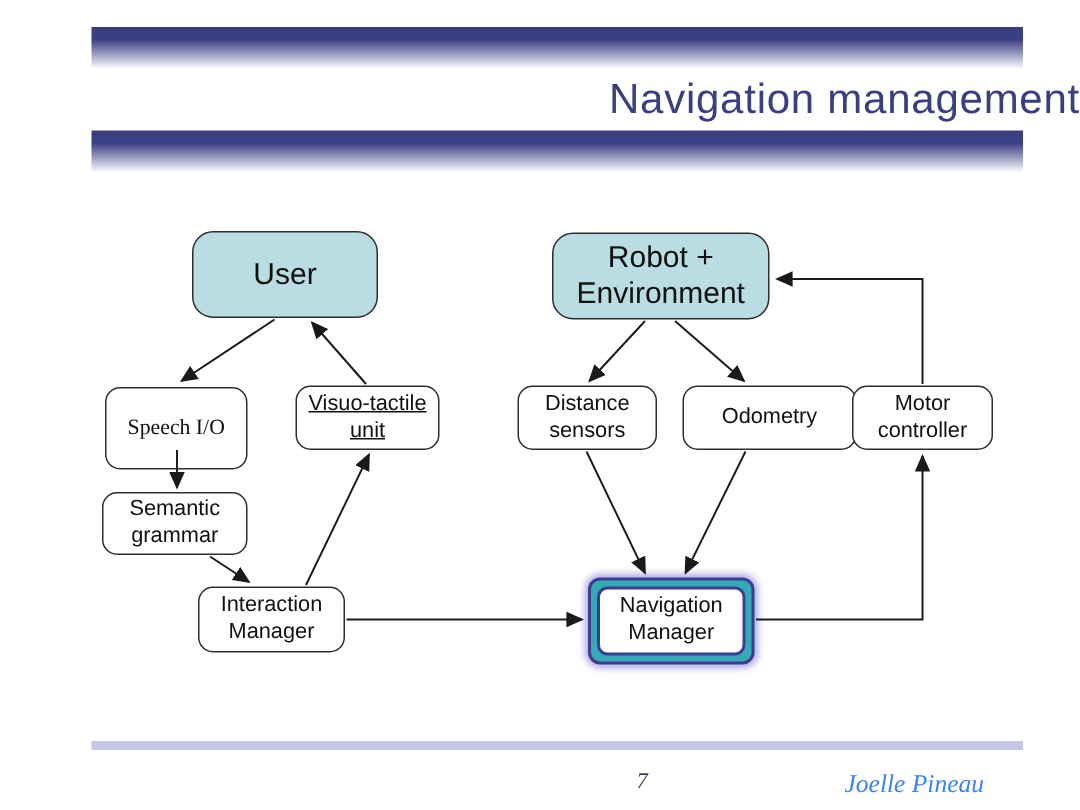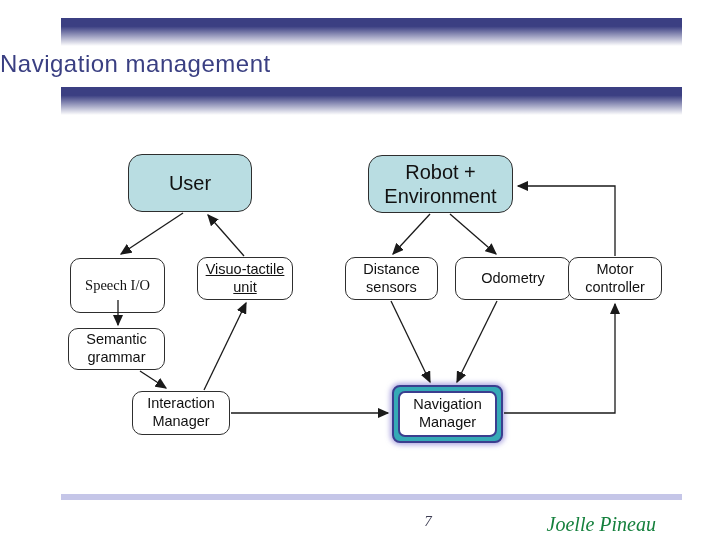--- a/index.html
+++ b/index.html
@@ -9,21 +9,21 @@
     font-family:"Liberation Sans", sans-serif;
   }
   .bar-top, .bar-under-title {
     position:absolute; left:61px; width:621px; height:28px;
     background:linear-gradient(to bottom, var(--bar_navy,#3b3f82) 0%, var(--bar_navy,#3b3f82) 30%, rgba(59,63,130,0) 100%);
   }
   .bar-top { top:18px; }
   .bar-under-title { top:87px; }
   .slide-title {
     position:absolute; left:0; right:0; top:50px;
-    text-align:left; font-size:24px; letter-spacing:.5px;
+    text-align:right; font-size:28px; letter-spacing:.5px;
     color:var(--title_text,#3a3f82);
   }
   
   .node {
     position:absolute; box-sizing:border-box; z-index:2;
     background:#ffffff; border:1.6px solid #2e2e2e; border-radius:10px;
     display:flex; align-items:center; justify-content:center;
     text-align:center; font-size:14.5px; line-height:1.22;
     white-space:pre-line; color:#111;
   }
@@ -62,21 +62,21 @@
     background:var(--footer_bar,#c5c6e8);
   }
   .page-number {
     position:absolute; left:408px; top:513px; width:40px; text-align:center;
     font-family:"Liberation Serif", serif; font-style:italic;
     font-size:15px; color:#3c3c52;
   }
   .author {
     position:absolute; right:64px; top:513px;
     font-family:"Liberation Serif", serif; font-style:italic;
-    font-size:20px; color:#15803d;
+    font-size:17px; color:#3b82f6;
   }
 </style>
 </head>
 <body>
 
 <div class="bar-top"></div>
 <div class="slide-title">Navigation management</div>
 <div class="bar-under-title"></div>
 
 <div class="node accent n-user">User</div>

